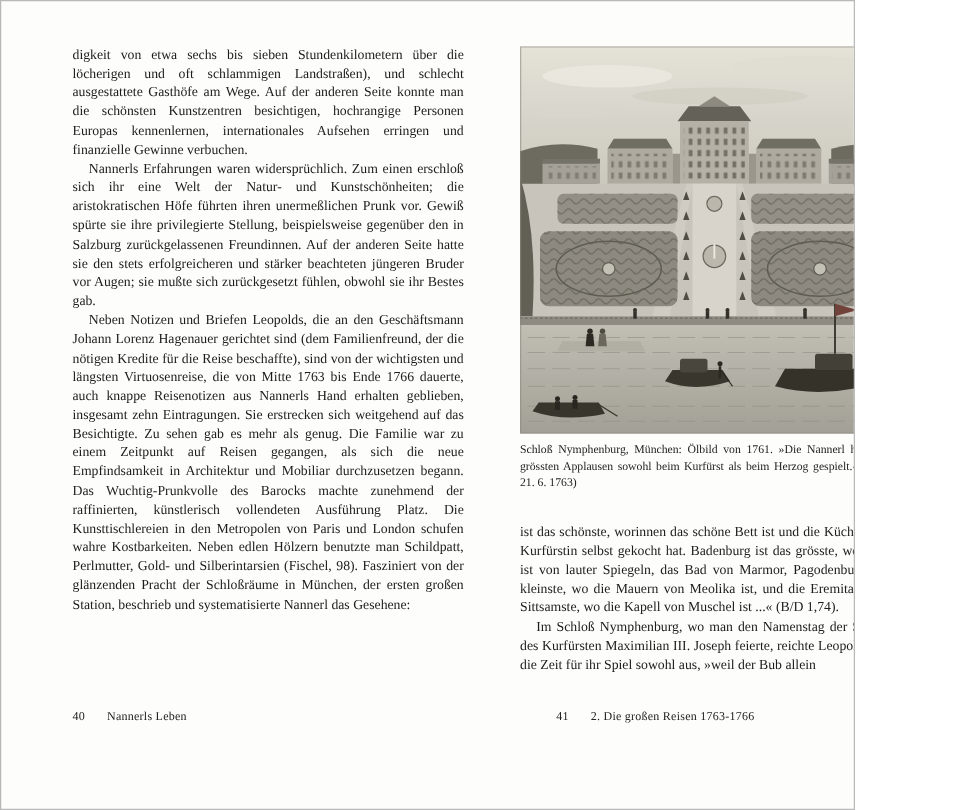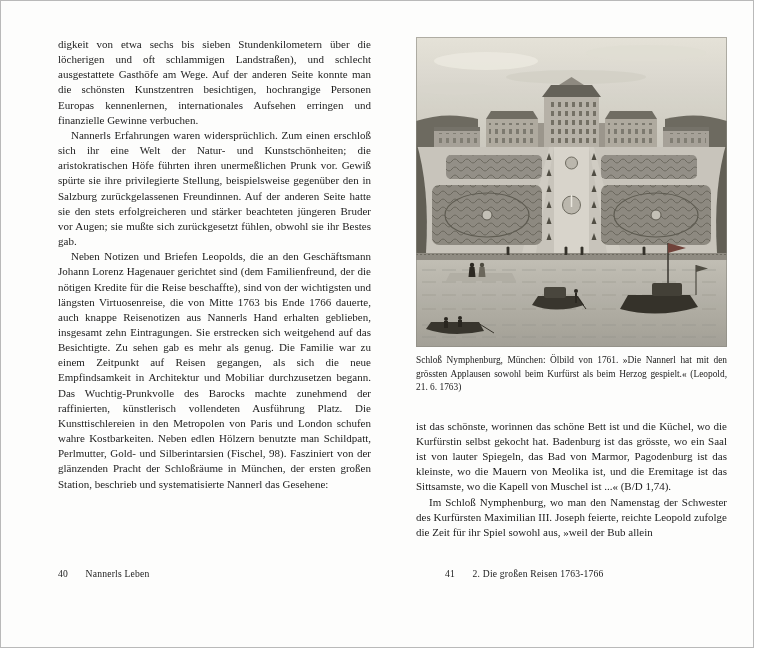--- a/index.html
+++ b/index.html
@@ -1,18 +1,18 @@
 <!DOCTYPE html>
 <html><head>
 <meta charset="utf-8">
 <style>
   html, body { margin: 0; padding: 0; background: #ffffff; }
   .sheet {
     position: relative;
-    width: 754px;
+    width: 684px;
     height: 648px;
     background: #fdfdfc;
     border: 1px solid #b9b9b9;
     box-sizing: border-box;
     overflow: hidden;
     font-family: "Liberation Serif", "DejaVu Serif", serif;
     color: #1c1c1c;
   }
   .page { position: absolute; top: 36px; }
   .page--left  { left: 57px;  width: 313px; }

